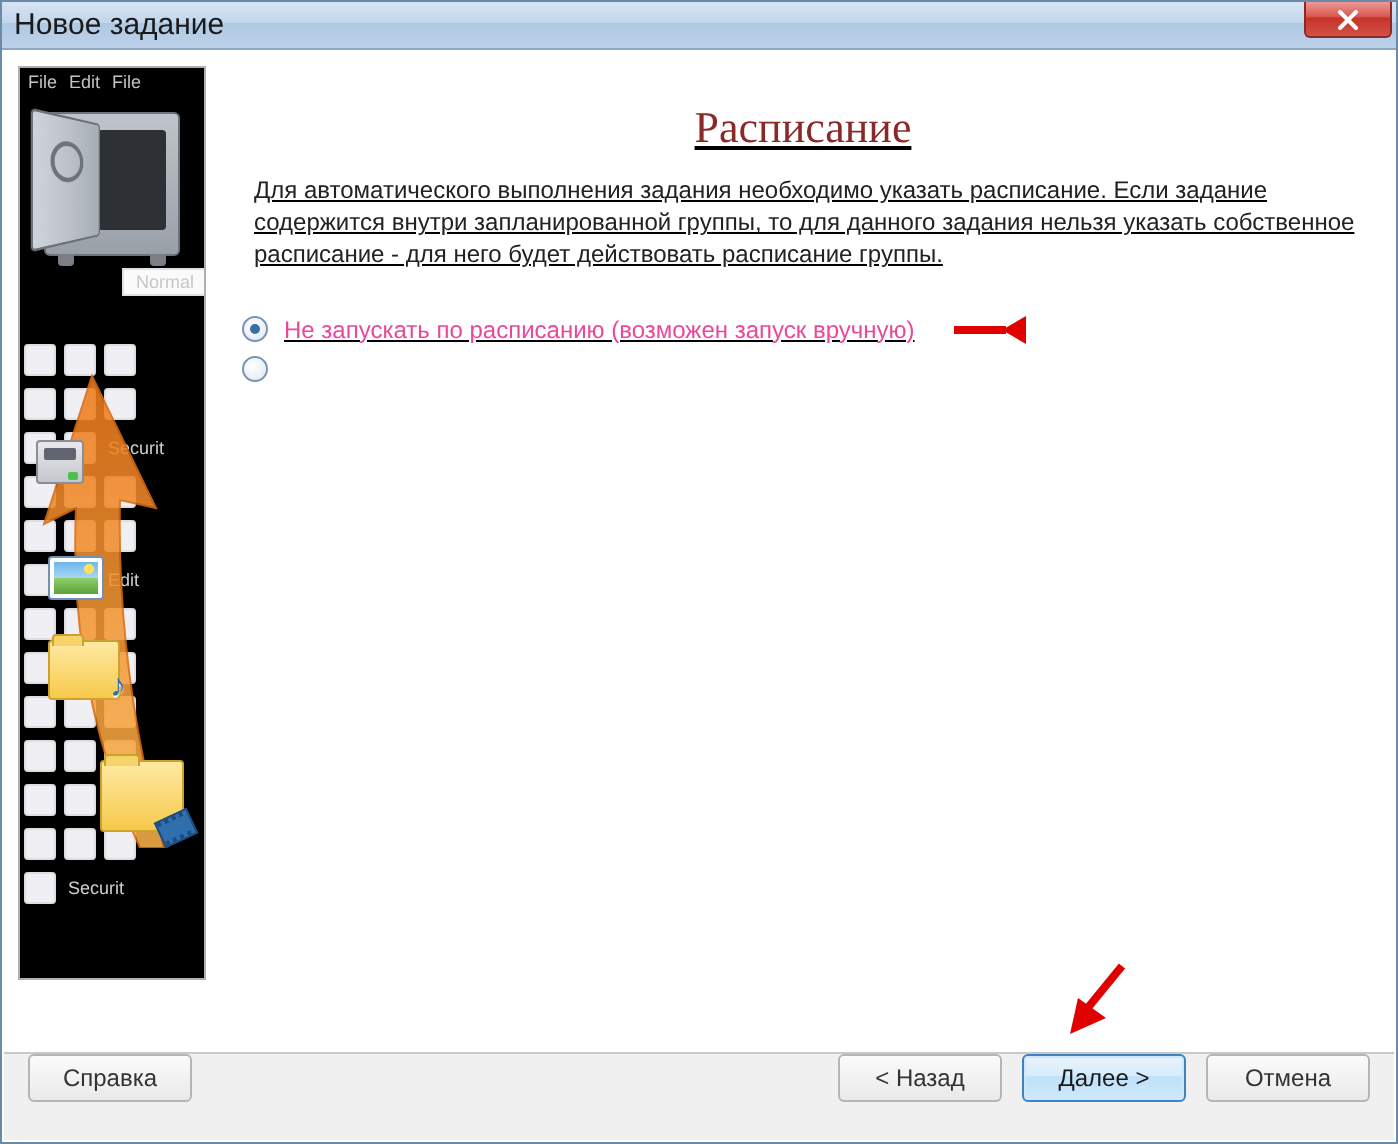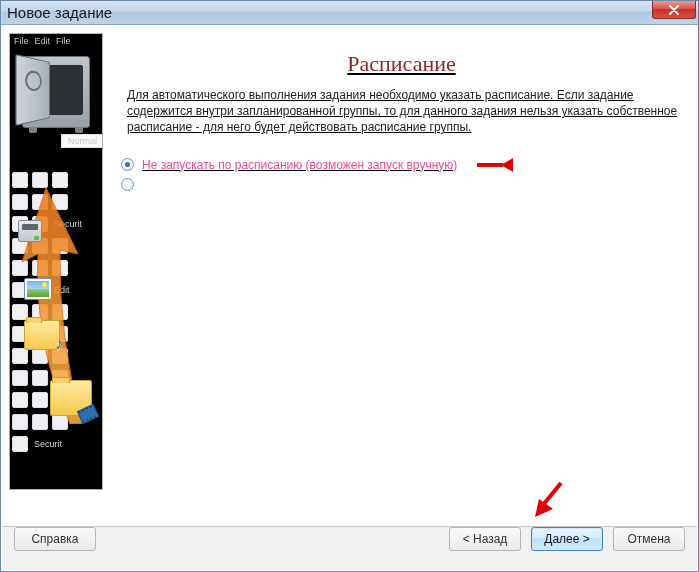--- a/index.html
+++ b/index.html
@@ -322,21 +322,21 @@
     position:absolute;
     left:1px; right:1px; bottom:1px;
     height:44px;
     border-top:1px solid #c8c8c8;
     background:#f0f0f0;
     display:flex;
     padding:0 12px;
     gap:10px;
   }
   .button-bar .spacer { flex:1; }
-  .footer-btn { width:72px; height:24px; }
+  .footer-btn { width:82px; height:24px; }
   .help-btn { width:82px; }
 
   
   .diag-arrow {
     position:absolute;
     left:530px; top:478px;
     width:36px; height:40px;
     pointer-events:none;
   }
 </style>

